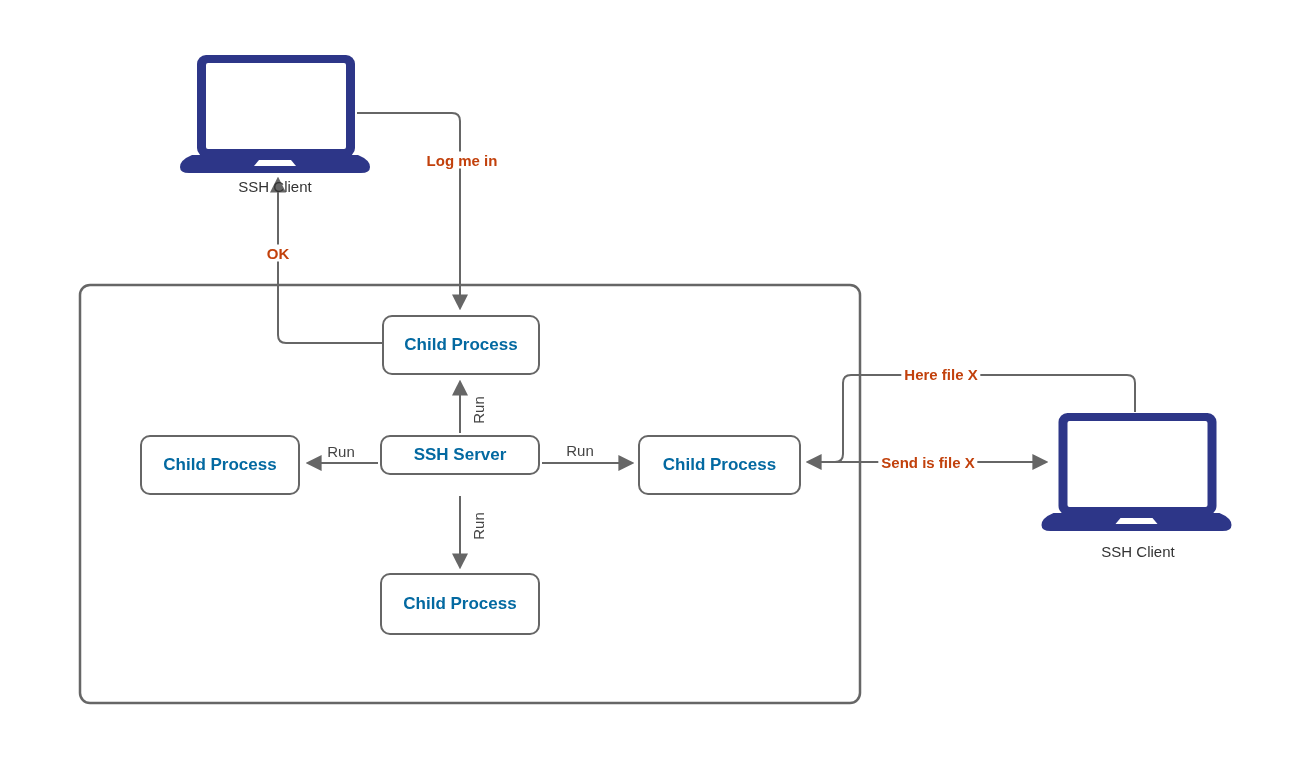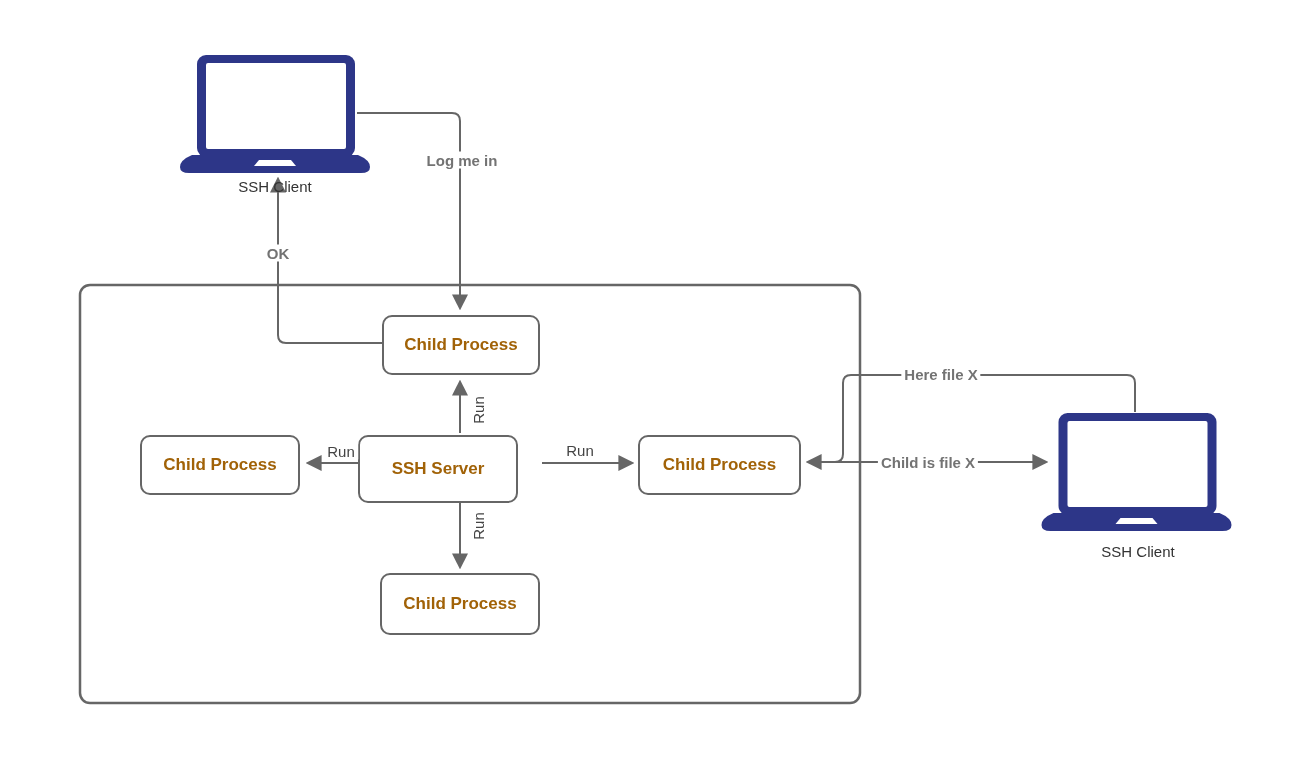--- a/index.html
+++ b/index.html
@@ -10,28 +10,28 @@
     font-family:"Liberation Sans", sans-serif;
     overflow:hidden;
   }
   #wires{position:absolute;left:0;top:0;width:1312px;height:759px;}
   .node{
     position:absolute;
     background:#ffffff;
     border:2.5px solid #666666;
     border-radius:10px;
     display:flex;align-items:center;justify-content:center;
-    font-size:17px;font-weight:bold;color:#a16207;
+    font-size:17px;font-weight:bold;color:#0369a1;
     box-sizing:border-box;
     z-index:3;
   }
   .edge-label{
     position:absolute;
     transform:translate(-50%,-50%);
-    font-size:15px;color:#737373;
+    font-size:15px;color:#c2410c;
     background:#ffffff;
     padding:0 3px;
     white-space:nowrap;
     z-index:4;
   }
   .edge-label.bold{font-weight:bold;}
   .edge-label.vert{transform:translate(-50%,-50%) rotate(-90deg);color:#444444;}
   .edge-label.plain{color:#444444;}
   .laptop{position:absolute;z-index:3;}
   .laptop-caption{
@@ -84,35 +84,35 @@
     <rect x="26" y="8" width="140" height="86" rx="2" fill="#ffffff"></rect>
     <path d="M12 100 L178 100 Q190 105 190 112 Q190 118 181 118 L9 118 Q0 118 0 112 Q0 105 12 100 Z" fill="#2d3688"></path>
     <path d="M79 105 L111 105 L116 111 L74 111 Z" fill="#ffffff"></path>
   </svg>
   <div class="laptop-caption" style="left:1138px;top:543px;">SSH Client</div>
 
   <div class="node" style="left:382px;top:315px;width:158px;height:60px;">Child Process</div>
 
   <div class="node" style="left:140px;top:435px;width:160px;height:60px;">Child Process</div>
 
-  <div class="node" style="left:358px;top:435px;width:160px;height:68px;">SSH Server</div>
+  <div class="node" style="left:380px;top:435px;width:160px;height:40px;">SSH Server</div>
 
   <div class="node" style="left:638px;top:435px;width:163px;height:60px;">Child Process</div>
 
   <div class="node" style="left:380px;top:573px;width:160px;height:62px;">Child Process</div>
 
   <div class="edge-label bold" style="left:462px;top:160px;">Log me in</div>
 
   <div class="edge-label bold" style="left:278px;top:253px;">OK</div>
 
   <div class="edge-label vert" style="left:478px;top:410px;">Run</div>
 
   <div class="edge-label vert" style="left:478px;top:526px;">Run</div>
 
   <div class="edge-label plain" style="left:341px;top:451px;">Run</div>
 
   <div class="edge-label plain" style="left:580px;top:450px;">Run</div>
 
   <div class="edge-label bold" style="left:941px;top:374px;">Here file X</div>
 
-  <div class="edge-label bold" style="left:928px;top:462px;">Child is file X</div>
+  <div class="edge-label bold" style="left:928px;top:462px;">Send is file X</div>
 
 </div>
 
 </body></html>

